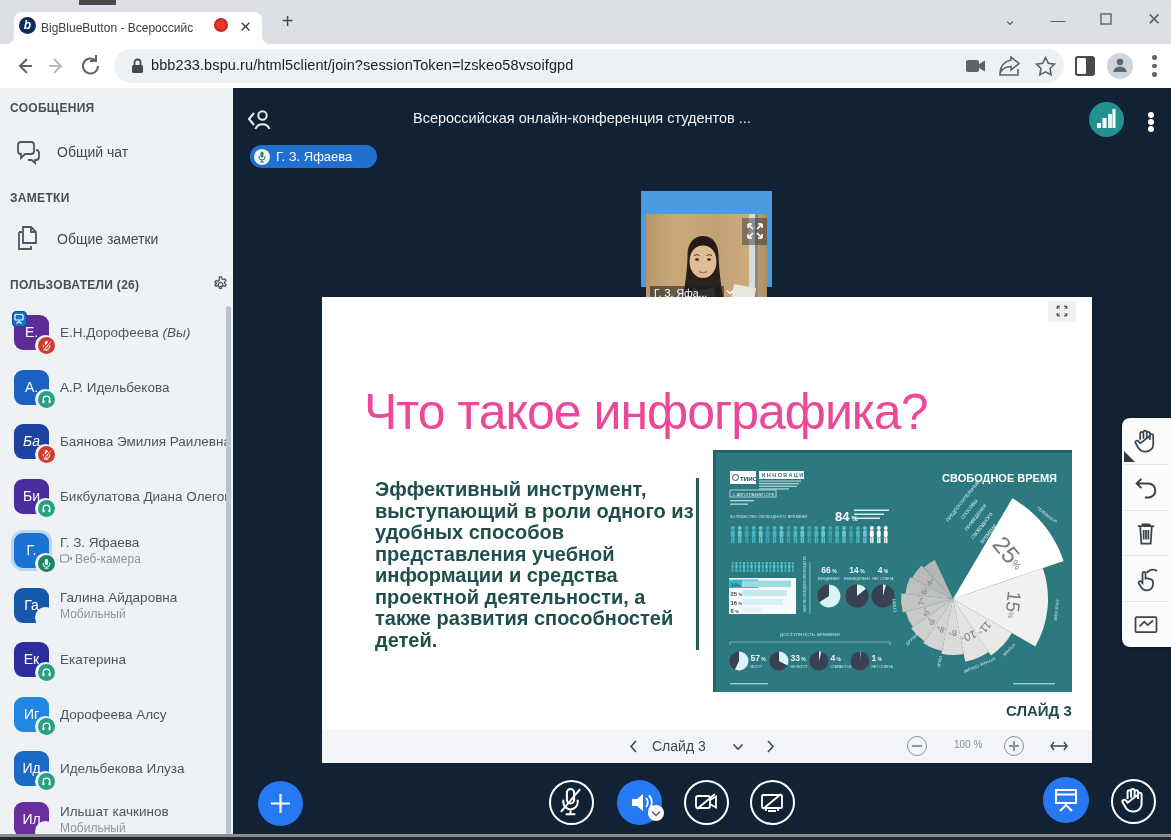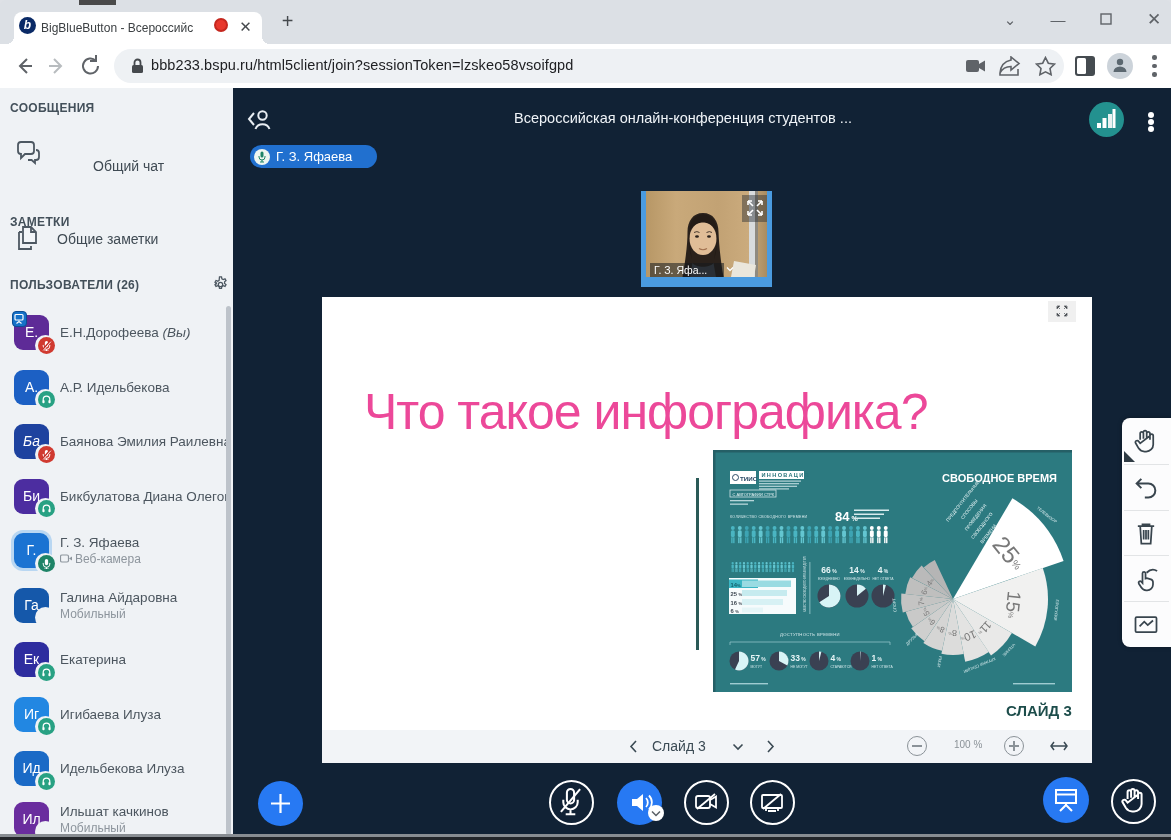--- a/index.html
+++ b/index.html
@@ -33,28 +33,28 @@
 .sicon { position:absolute; left:15px; }
 #sscroll { position:absolute; left:226px; top:218px; width:5px; height:529px; background:#bdc3ca; border-radius:3px; }
 .avatar { position:absolute; left:14px; width:35px; height:35px; border-radius:9px; color:#fff; font-size:14px; text-align:center; line-height:35px; }
 .notch { position:absolute; left:35px; width:21px; height:21px; border-radius:50%; background:#eff2f5; }
 .badge { position:absolute; left:37.5px; width:17px; height:17px; border-radius:50%; }
 .uname { position:absolute; left:60px; font-size:13.5px; color:#4c565f; white-space:nowrap; }
 .usub { position:absolute; left:60px; font-size:12px; color:#8d959d; white-space:nowrap; }
 
 
 #main { position:absolute; left:233px; top:0; width:938px; height:747px; }
-#mtitle { position:absolute; left:180px; top:22px; width:540px; text-align:center; font-size:14.5px; color:#f0f4f8; white-space:nowrap; }
+#mtitle { position:absolute; left:180px; top:22px; width:540px; font-size:14.5px; color:#f0f4f8; white-space:nowrap; }
 #talkpill { position:absolute; left:17px; top:57px; width:127px; height:23px; background:#2170cf; border-radius:12px; }
 #talkpill .mic-c { position:absolute; left:4px; top:3.5px; width:16px; height:16px; background:#eef6f0; border-radius:50%; }
 #talkpill .tname { position:absolute; left:26px; top:4px; font-size:13px; color:#fff; }
 
 
 #cam { position:absolute; left:408px; top:103px; width:131px; height:96px; background:#4a9be0; }
-#camvid { position:absolute; left:5px; top:0; width:121px; height:86px; background:linear-gradient(90deg,#c3a272 0%,#cbab7d 40%,#c6a577 78%,#b09064 100%); overflow:hidden; }
+#camvid { position:absolute; left:5px; top:23px; width:121px; height:86px; background:linear-gradient(90deg,#c3a272 0%,#cbab7d 40%,#c6a577 78%,#b09064 100%); overflow:hidden; }
 #camlabel { position:absolute; left:4px; top:72px; width:74px; height:15px; background:rgba(20,25,30,0.55); color:#fff; font-size:10.5px; line-height:15px; padding-left:4px; white-space:nowrap; }
 #camexp { position:absolute; left:96px; top:4px; width:26px; height:27px; background:rgba(40,45,50,0.45); }
 
 
 #slide { position:absolute; left:89px; top:209px; width:770px; height:433px; background:#fff; }
 #slidebar { position:absolute; left:89px; top:642px; width:770px; height:33px; background:#f2f4f7; }
 #stitle { position:absolute; left:42px; top:86px; font-size:50px; color:#ec4899; letter-spacing:-1px; white-space:nowrap; }
 #sbody { position:absolute; left:53px; top:182px; width:320px; font-size:20px; line-height:21.5px; font-weight:bold; color:#1e4f4c; }
 #sdivider { position:absolute; left:374px; top:181px; width:3px; height:172px; background:#2a5a57; }
 #slidenum { position:absolute; left:684px; top:405px; font-size:15px; font-weight:bold; color:#1d4d4b; }
@@ -138,22 +138,22 @@
     <div style="position:absolute;left:1152px;top:28px;width:4.5px;height:4.5px;border-radius:50%;background:#5f6368;"></div>
   </div>
 
   <div id="app">
     <div id="sidebar">
       <div class="shead" style="top:13px;">СООБЩЕНИЯ</div>
       <svg class="sicon" style="top:51px;" width="28" height="28" viewBox="0 0 28 28">
           <path d="M3 6 a3 3 0 0 1 3-3 h10 a3 3 0 0 1 3 3 v6 a3 3 0 0 1 -3 3 h-6 l-4 4 v-4 h0 a3 3 0 0 1 -3-3 Z" fill="none" stroke="#4d5862" stroke-width="1.8"></path>
           <path d="M21 11 a3 3 0 0 1 3 3 v4 a3 3 0 0 1 -3 3 h-1 v3 l-3.4-3 h-3.6" fill="none" stroke="#4d5862" stroke-width="1.8"></path>
         </svg>
-      <div class="sitem" style="top:70px;margin-left:36px;">Общий чат</div>
-      <div class="shead" style="top:103px;margin-top:24px;">ЗАМЕТКИ</div>
+      <div class="sitem" style="top:56px;">Общий чат</div>
+      <div class="shead" style="top:103px;">ЗАМЕТКИ</div>
       <svg class="sicon" style="top:135px;" width="28" height="30" viewBox="0 0 28 30">
           <path d="M8 4 h8 l5 5 v11 h-13 Z" fill="#f2f5f8" stroke="#4d5862" stroke-width="1.8"></path>
           <path d="M16 4 v5 h5" fill="none" stroke="#4d5862" stroke-width="1.8"></path>
           <path d="M4 9 h3 M4 9 v17 h12 v-3" fill="none" stroke="#4d5862" stroke-width="1.8"></path>
         </svg>
       <div class="sitem" style="top:143px;">Общие заметки</div>
       <div class="shead" style="top:190px;">ПОЛЬЗОВАТЕЛИ (26)</div>
       <svg class="sicon" style="left:212px; top:188px;" width="17" height="17" viewBox="0 0 20 20">
           <path d="M10 2 l1.2 2.6 2.8.4 -2 2 .5 2.8 -2.5-1.3 -2.5 1.3 .5-2.8 -2-2 2.8-.4 Z" fill="none"></path>
           <path d="M8.8 1h2.4l.4 2.2 1.6.9 2.1-.8 1.2 2.1-1.7 1.4v1.9l1.7 1.4-1.2 2.1-2.1-.8-1.6.9-.4 2.2H8.8l-.4-2.2-1.6-.9-2.1.8-1.2-2.1 1.7-1.4V8.8L3.5 7.4l1.2-2.1 2.1.8 1.6-.9Z" fill="none" stroke="#4d5862" stroke-width="1.5"></path>
@@ -237,21 +237,21 @@
       <div class="uname" style="top:564px;">Екатерина</div>
       <div class="avatar" style="top:608.5px; background:#2287e2; ">Иг</div>
       <div class="notch" style="top:628.0px;"></div>
       <div class="badge" style="top:630.0px; background:#28a183;">
             <svg width="11" height="11" viewBox="0 0 20 20" style="position:absolute;left:3px;top:3px;">
               <path d="M4 12 v-2 a6 6 0 0 1 12 0 v2" fill="none" stroke="#fff" stroke-width="2.2"></path>
               <rect x="2.5" y="11" width="4" height="6" rx="1.8" fill="#fff"></rect>
               <rect x="13.5" y="11" width="4" height="6" rx="1.8" fill="#fff"></rect>
             </svg>
           </div>
-      <div class="uname" style="top:618.5px;">Игибаева Илуза</div>
+      <div class="uname" style="top:618.5px;">Дорофеева Алсу</div>
       <div class="avatar" style="top:663px; background:#1a6ac6; ">Ид</div>
       <div class="notch" style="top:682.5px;"></div>
       <div class="badge" style="top:684.5px; background:#28a183;">
             <svg width="11" height="11" viewBox="0 0 20 20" style="position:absolute;left:3px;top:3px;">
               <path d="M4 12 v-2 a6 6 0 0 1 12 0 v2" fill="none" stroke="#fff" stroke-width="2.2"></path>
               <rect x="2.5" y="11" width="4" height="6" rx="1.8" fill="#fff"></rect>
               <rect x="13.5" y="11" width="4" height="6" rx="1.8" fill="#fff"></rect>
             </svg>
           </div>
       <div class="uname" style="top:673px;">Идельбекова Илуза</div>
@@ -320,20 +320,21 @@
               <path d="M1 2.5 L4 5.5 L7 2.5" stroke="#fff" stroke-width="1.3" fill="none"></path>
             </svg>
 <div id="camexp"><svg width="18" height="18" viewBox="0 0 18 18" style="margin:4px;">
                 <path d="M2 2 L7 7 M16 2 L11 7 M2 16 L7 11 M16 16 L11 11" stroke="#fff" stroke-width="1.6"></path>
                 <path d="M2 2 h4 M2 2 v4 M16 2 h-4 M16 2 v4 M2 16 h4 M2 16 v-4 M16 16 h-4 M16 16 v-4" stroke="#fff" stroke-width="1.6"></path>
               </svg></div>
 </div>
         </div>
     <div id="slide">
 <div id="stitle">Что такое инфографика?</div>
+<div id="sbody">Эффективный инструмент, выступающий в роли одного из удобных способов представления учебной информации и средства проектной деятельности, а также развития способностей детей.</div>
 <div id="sdivider"></div>
 <svg width="359" height="242" viewBox="0 0 359 242" style="position:absolute; left:391px; top:153px;">
       <rect width="359" height="242" fill="#2c7a80"></rect>
       <rect x="0" y="0" width="359" height="2.5" fill="#255f66"></rect>
       <rect x="0" y="0" width="2.5" height="242" fill="#255f66"></rect>
       <rect x="17" y="21" width="26" height="13" fill="#fff"></rect>
       <circle cx="22.5" cy="27.5" r="3" fill="none" stroke="#2b4a66" stroke-width="1"></circle>
       <g transform="translate(27,30.5) rotate(0) scale(0.62)">
               <text font-size="10" fill="#2b4a66" text-anchor="start" font-weight="bold">ТИИС</text>
             </g>

